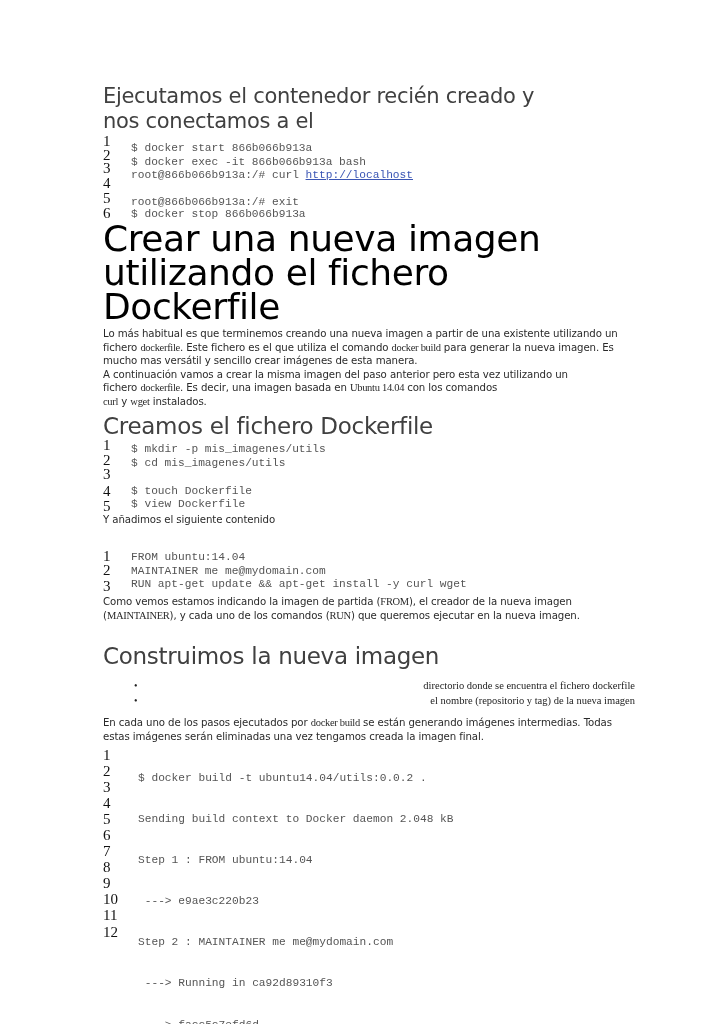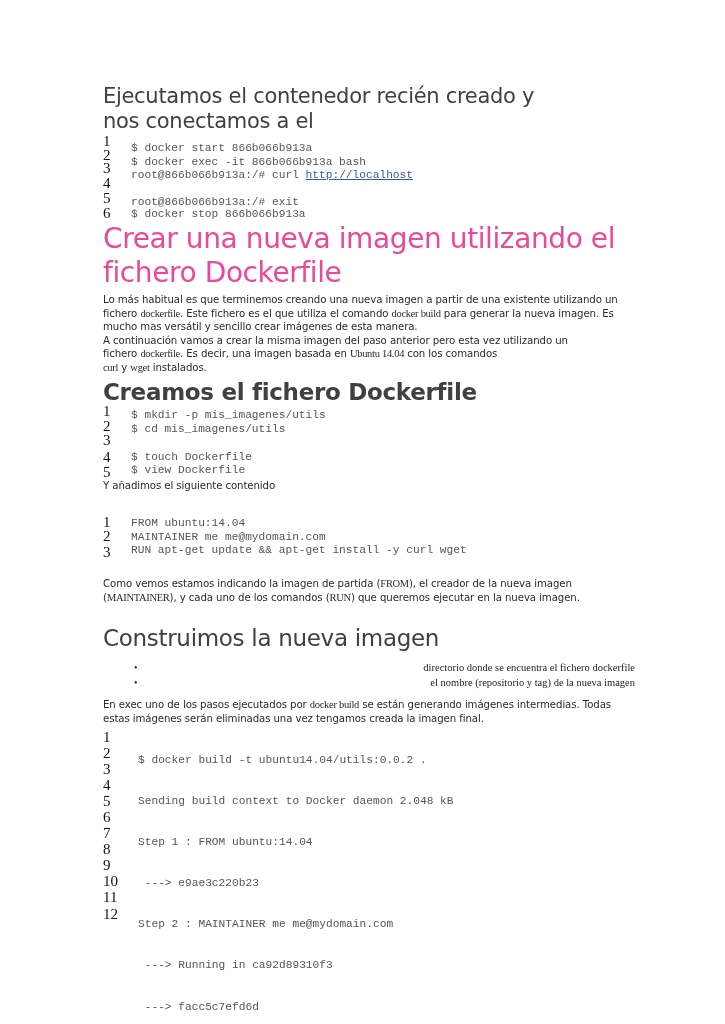--- a/index.html
+++ b/index.html
@@ -1,19 +1,19 @@
 <!DOCTYPE html>
 <html><head>
 <meta charset="utf-8">
 <style>
   html, body { margin: 0; padding: 0; background: #ffffff; }
   body { width: 725px; height: 1024px; position: relative; overflow: hidden; font-family: "DejaVu Sans", sans-serif; color: #2a2a2a; }
   .page { position: absolute; left: 103px; top: 84px; width: 540px; }
   .h2 { font-family: "DejaVu Sans", sans-serif; color: #404040; font-size: 21px; line-height: 25px; margin: 0; font-weight: normal; letter-spacing: -0.3px; }
-  .h1 { font-family: "DejaVu Sans", sans-serif; color: #ec4899; font-size: 28px; line-height: 34px; margin: 0; font-weight: normal; letter-spacing: -0.4px; }
+  .h1 { font-family: "DejaVu Sans", sans-serif; color: #000000; font-size: 36px; line-height: 34px; margin: 0; font-weight: normal; letter-spacing: -0.4px; }
   .code { position: relative; margin: 0; }
   .code-row { position: relative; height: 13.7px; }
   .ln { position: absolute; left: 0; font-family: "Liberation Serif", serif; font-size: 15px; color: #111; line-height: 15px; }
   .cl { position: absolute; left: 28px; font-family: "Liberation Mono", monospace; font-size: 11.2px; color: #555; white-space: pre; line-height: 13px; }
   .link { color: #3a55b4; text-decoration: underline; }
   p.body { margin: 0; font-size: 10.2px; line-height: 13.5px; color: #2a2a2a; letter-spacing: -0.1px; }
   .serif { font-family: "Liberation Serif", serif; font-size: 10.5px; letter-spacing: -0.3px; }
   ul.bullets { margin: 8px; padding: 0 0 0 44px; list-style: none; text-align: right; }
   ul.bullets li { position: relative; font-family: "Liberation Serif", serif; font-size: 10.5px; line-height: 15px; color: #222; }
   ul.bullets li::before { content: "\2022"; position: absolute; left: -21px; font-size: 10px; }
@@ -47,21 +47,21 @@
     <div class="code-row" style="height:16px">
         <span class="ln" style="top:2px">6</span>
         <span class="cl" style="top:4px">$ docker stop 866b066b913a</span>
       </div>
   </div>
 
   <h1 class="h1" style="margin-top:2px; width:520px;">Crear una nueva imagen utilizando el fichero Dockerfile</h1>
   <p class="body" style="margin-top:3px;"><span>Lo más habitual es que terminemos creando una nueva imagen a partir de una existente utilizando un fichero </span><span class="serif">dockerfile</span><span>. Este fichero es el que utiliza el comando </span><span class="serif">docker build</span><span> para generar la nueva imagen. Es mucho mas versátil y sencillo crear imágenes de esta manera.</span></p>
   <p class="body" style="width:480px;"><span>A continuación vamos a crear la misma imagen del paso anterior pero esta vez utilizando un fichero </span><span class="serif">dockerfile</span><span>. Es decir, una imagen basada en </span><span class="serif">Ubuntu 14.04</span><span> con los comandos </span><br><span class="serif">curl</span><span> y </span><span class="serif">wget</span><span> instalados.</span></p>
 
-  <h2 class="h2" style="margin-top:4px; font-size:23px; line-height:28px;font-weight:bold;">Creamos el fichero Dockerfile</h2>
+  <h2 class="h2" style="margin-top:4px; font-size:23px; line-height:28px;">Creamos el fichero Dockerfile</h2>
   <div class="code" style="margin-top:0px;">
     <div class="code-row" style="height:14.5px">
         <span class="ln" style="top:-2px">1</span>
         <span class="cl" style="top:3px">$ mkdir -p mis_imagenes/utils</span>
       </div>
     <div class="code-row" style="height:14.5px">
         <span class="ln" style="top:-2px">2</span>
         <span class="cl" style="top:2px">$ cd mis_imagenes/utils</span>
       </div>
     <div class="code-row" style="height:14.5px">
@@ -86,28 +86,28 @@
       </div>
     <div class="code-row" style="height:14px">
         <span class="ln" style="top:-2px">2</span>
         <span class="cl" style="top:0px">MAINTAINER me me@mydomain.com</span>
       </div>
     <div class="code-row" style="height:14px">
         <span class="ln" style="top:0px">3</span>
         <span class="cl" style="top:-1px">RUN apt-get update &amp;&amp; apt-get install -y curl wget</span>
       </div>
   </div>
-  <p class="body" style="margin-top:18px; width:500px;"><span>Como vemos estamos indicando la imagen de partida (</span><span class="serif">FROM</span><span>), el creador de la nueva imagen (</span><span class="serif">MAINTAINER</span><span>), y cada uno de los comandos (</span><span class="serif">RUN</span><span>) que queremos ejecutar en la nueva imagen.</span></p>
+  <p class="body" style="margin-top:2px; width:500px;"><span>Como vemos estamos indicando la imagen de partida (</span><span class="serif">FROM</span><span>), el creador de la nueva imagen (</span><span class="serif">MAINTAINER</span><span>), y cada uno de los comandos (</span><span class="serif">RUN</span><span>) que queremos ejecutar en la nueva imagen.</span></p>
 
   <h2 class="h2" style="margin-top:20px; font-size:23px; line-height:28px;">Construimos la nueva imagen</h2>
   <ul class="bullets">
     <li>directorio donde se encuentra el fichero dockerfile</li>
     <li>el nombre (repositorio y tag) de la nueva imagen</li>
   </ul>
-  <p class="body" style="width:510px;"><span>En exec uno de los pasos ejecutados por </span><span class="serif">docker build</span><span> se están generando imágenes intermedias. Todas estas imágenes serán eliminadas una vez tengamos creada la imagen final.</span></p>
+  <p class="body" style="width:510px;"><span>En cada uno de los pasos ejecutados por </span><span class="serif">docker build</span><span> se están generando imágenes intermedias. Todas estas imágenes serán eliminadas una vez tengamos creada la imagen final.</span></p>
 
   <div class="code" style="margin-top:1px; height:210px;">
     <div style="position:absolute; left:0; top:0;">
       <div class="ln" style="position:absolute; top:4px;">1</div>
       <div class="ln" style="position:absolute; top:20px;">2</div>
       <div class="ln" style="position:absolute; top:36px;">3</div>
       <div class="ln" style="position:absolute; top:52px;">4</div>
       <div class="ln" style="position:absolute; top:68px;">5</div>
       <div class="ln" style="position:absolute; top:84px;">6</div>
       <div class="ln" style="position:absolute; top:100px;">7</div>

